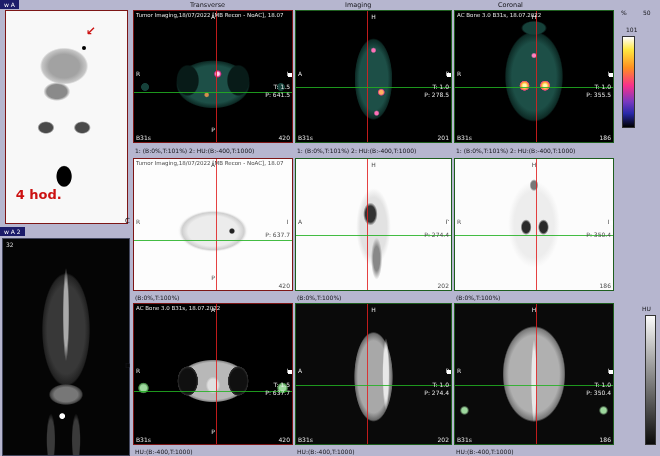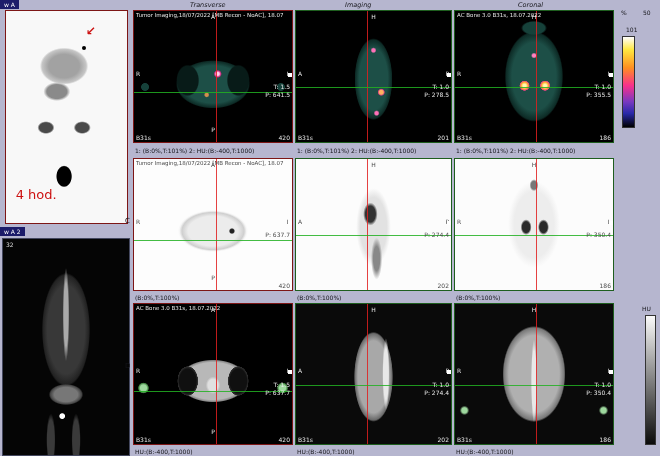--- a/index.html
+++ b/index.html
@@ -16,31 +16,31 @@
   .ptitle{top:1px;left:2px;right:8px;font-size:5.5px;white-space:nowrap;overflow:hidden;}
   .ot{top:2px;left:50%;transform:translateX(-50%);}
   .olft{left:2px;top:45%;}
   .ort{right:2px;top:45%;}
   .ob{bottom:9px;left:50%;transform:translateX(-50%);}
   .coords{right:2px;top:55%;text-align:right;}
   .kern{left:2px;bottom:1px;}
   .slice{right:2px;bottom:1px;}
   .handle{position:absolute;right:0;top:47%;width:4px;height:4px;background:#fff;}
   .caption{position:absolute;font-size:6px;color:#15151a;white-space:nowrap;}
-  .colhead{position:absolute;top:1px;font-size:6.5px;color:#15151a;font-style:italic;}
+  .colhead{position:absolute;top:1px;font-size:6.5px;color:#15151a;}
   .seg{position:absolute;font-size:7px;color:#15151a;}
   .tab{position:absolute;background:#1c1c6a;color:#fff;font-size:6px;padding:1px 4px;z-index:6;}
   .b-red{border:1px solid #7d1616;}
   .b-grn{border:1px solid #1e5e1e;}
   .b-nav{border:1px solid #44485f;}
   .c1{left:133px;width:160px;} .c2{left:295px;width:157px;} .c3{left:454px;width:160px;}
   .r1{top:10px;height:133px;} .r2{top:158px;height:133px;} .r3{top:303px;height:142px;}
   .cblabel{position:absolute;font-size:6px;color:#15151a;}
   .arrow{position:absolute;color:#cc1111;font-size:12px;font-weight:bold;z-index:3;}
-  .anno{position:absolute;color:#cc1111;font-size:13px;font-weight:normal;z-index:3;}
+  .anno{position:absolute;color:#cc1111;font-size:13px;font-weight:bold;z-index:3;}
   .dot{position:absolute;width:4px;height:4px;border-radius:50%;background:#000;z-index:2;}
   .frame{position:absolute;color:#ddd;font-size:6px;left:3px;top:2px;}
 
   #cbar{position:absolute;left:622px;top:36px;width:11px;height:90px;border:1px solid #333;
     background:linear-gradient(to bottom,#ffffff 0%,#ffe840 14%,#ff9020 34%,#f8308c 54%,#7838c0 72%,#2828a8 85%,#000 100%);}
   #hubar{position:absolute;left:645px;top:315px;width:9px;height:128px;border:1px solid #333;
     background:linear-gradient(#fafafa,#0a0a0a);}
 
   
   #img-f-tr{background:
@@ -103,21 +103,21 @@
     radial-gradient(ellipse 7px 40px at 58% 93%, #3a3a3a 50%, transparent 66%),
     radial-gradient(ellipse 34px 80px at 50% 42%, #383838 55%, #222 68%, transparent 71%), #050505;}
 </style>
 </head>
 <body>
 
 <div class="screen">
 
   <span class="colhead" style="left:190px">Transverse</span>
   <span class="colhead" style="left:345px">Imaging</span>
-  <span class="colhead" style="left:518px">Coronal</span>
+  <span class="colhead" style="left:498px">Coronal</span>
 
   <div class="tab" style="left:0;top:0">w A</div>
   <div class="panel light b-red" style="left:5px;top:10px;width:123px;height:214px">
     <div class="img" id="img-planar"></div>
     <div class="dot" style="left:63%;top:16.5%"></div>
     <span class="arrow" style="left:66%;top:6%">↙</span>
     <span class="anno" style="left:8%;top:83%">4 hod.</span>
   </div>
 
   <div class="tab" style="left:0;top:227px">w A 2</div>

